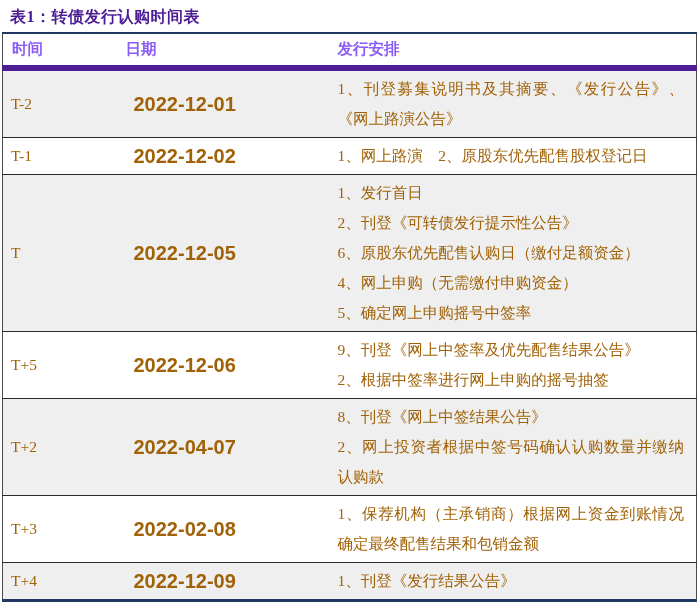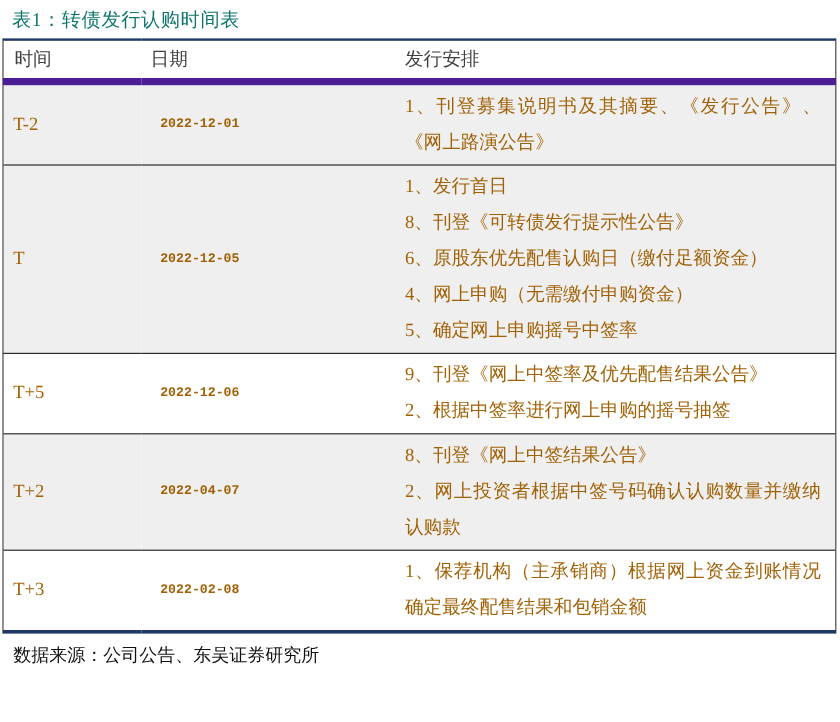--- a/index.html
+++ b/index.html
@@ -9,63 +9,63 @@
     width: 700px;
     font-family: "Liberation Serif", "DejaVu Serif", serif;
     color: #1a1a1a;
   }
   .page {
     width: 700px;
     box-sizing: border-box;
     padding: 7px 3px 0 2px;
   }
   .table-title {
-    color: #0f766e;
-    font-weight: normal;
+    color: #4c1d95;
+    font-weight: bold;
     font-size: 16px;
     padding: 0 0 4px 8px;
     letter-spacing: 0.5px;
   }
   table.schedule {
     width: 694px;
     border-collapse: collapse;
     table-layout: fixed;
     border-top: 2px solid #1f3864;
     border-bottom: 3px solid #1f3864;
     border-left: 1px solid #4a4a4a;
     border-right: 1px solid #4a4a4a;
   }
   col.c1 { width: 115px; }
   col.c2 { width: 212px; }
   col.c3 { width: 367px; }
   thead th {
-    font-weight: normal;
+    font-weight: bold;
     text-align: left;
     font-size: 15.5px;
     padding: 5px 0 5px 0;
     border-bottom: 6px solid #4c1d95;
-    color: #404040;
+    color: #8b5cf6;
   }
   thead th.h-time { padding-left: 9px; }
   thead th.h-date { padding-left: 8px; }
   thead th.h-arr  { padding-left: 8px; }
   tbody tr { border-bottom: 1.5px solid #2b2b2b; background: #ffffff; }
   tbody tr.alt { background: #efefef; }
   td {
     vertical-align: middle;
     font-size: 15.5px;
     padding: 2px 0;
     color: #a16207;
   }
   td.c-time { padding-left: 8px; }
   td.c-date {
     font-weight: bold;
-    font-size: 11px;
+    font-size: 20px;
     padding-left: 16px;
-    font-family: Liberation Mono, monospace;
+    font-family: Liberation Sans, sans-serif;
   }
   td.c-arr { padding: 3px 12px 3px 8px; }
   .arr-line {
     line-height: 30px;
     text-align: justify;
   }
   .source-note {
     font-size: 15px;
     color: #111;
     padding: 9px 0 0 9px;
@@ -91,26 +91,33 @@
       </tr>
     </thead>
     <tbody id="schedule-body">
         <tr class="alt">
           <td class="c-time">T-2</td>
           <td class="c-date">2022-12-01</td>
           <td class="c-arr">
             <div class="arr-line">1、刊登募集说明书及其摘要、《发行公告》、《网上路演公告》</div>
           </td>
         </tr>
+        <tr>
+          <td class="c-time">T-1</td>
+          <td class="c-date">2022-12-02</td>
+          <td class="c-arr">
+            <div class="arr-line">1、网上路演　2、原股东优先配售股权登记日</div>
+          </td>
+        </tr>
         <tr class="alt">
           <td class="c-time">T</td>
           <td class="c-date">2022-12-05</td>
           <td class="c-arr">
             <div class="arr-line">1、发行首日</div>
-            <div class="arr-line">8、刊登《可转债发行提示性公告》</div>
+            <div class="arr-line">2、刊登《可转债发行提示性公告》</div>
             <div class="arr-line">6、原股东优先配售认购日（缴付足额资金）</div>
             <div class="arr-line">4、网上申购（无需缴付申购资金）</div>
             <div class="arr-line">5、确定网上申购摇号中签率</div>
           </td>
         </tr>
         <tr>
           <td class="c-time">T+5</td>
           <td class="c-date">2022-12-06</td>
           <td class="c-arr">
             <div class="arr-line">9、刊登《网上中签率及优先配售结果公告》</div>
@@ -125,17 +132,24 @@
             <div class="arr-line">2、网上投资者根据中签号码确认认购数量并缴纳认购款</div>
           </td>
         </tr>
         <tr>
           <td class="c-time">T+3</td>
           <td class="c-date">2022-02-08</td>
           <td class="c-arr">
             <div class="arr-line">1、保荐机构（主承销商）根据网上资金到账情况确定最终配售结果和包销金额</div>
           </td>
         </tr>
+        <tr class="alt">
+          <td class="c-time">T+4</td>
+          <td class="c-date">2022-12-09</td>
+          <td class="c-arr">
+            <div class="arr-line">1、刊登《发行结果公告》</div>
+          </td>
+        </tr>
       </tbody>
   </table>
 
   <div class="source-note">数据来源：公司公告、东吴证券研究所</div>
 </div>
 
 </body></html>

